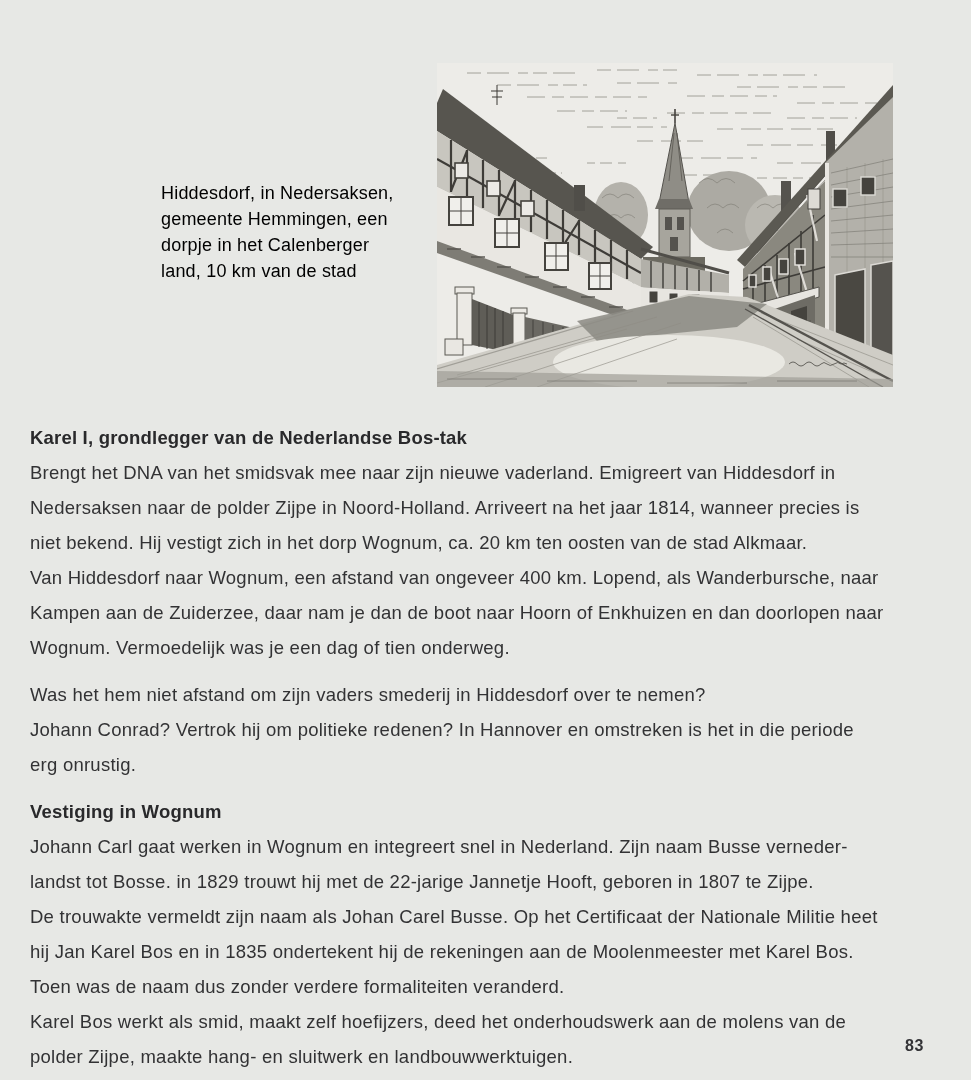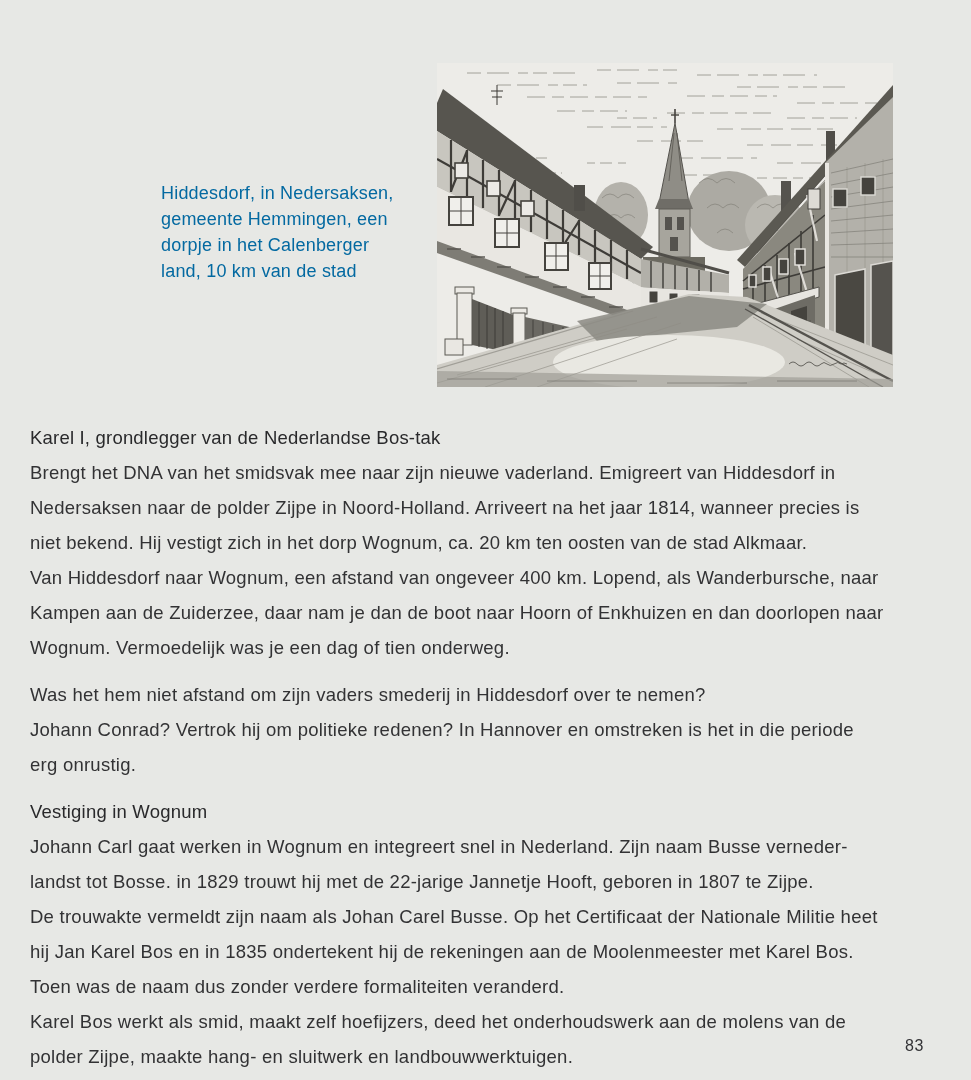--- a/index.html
+++ b/index.html
@@ -5,41 +5,42 @@
   html,body{margin:0;padding:0;}
   body{
     width:971px;height:1080px;position:relative;overflow:hidden;
     background:#e7e8e5;
     font-family:"Liberation Sans", sans-serif;
     color:#2d2d2f;
   }
   .page{position:absolute;inset:0;}
   .caption{
     position:absolute;left:161px;top:180px;width:270px;
-    font-size:18px;line-height:26px;letter-spacing:0.2px;color:#0369a1;
+    font-size:18px;line-height:26px;letter-spacing:0.2px;color:#000000;
   }
   .cap-line{white-space:nowrap;}
   .illustration{
     position:absolute;left:437px;top:63px;width:456px;height:324px;
   }
   .content{
     position:absolute;left:30px;top:424px;width:930px;
   }
   .section{margin:0 0 20px 0;}
   .heading{
-    font-weight:normal;font-size:18.5px;line-height:27px;letter-spacing:0.2px;
+    font-weight:bold;font-size:18.5px;line-height:27px;letter-spacing:0.2px;
     white-space:nowrap;color:#29292b;
   }
   .line{
     font-size:18.5px;line-height:27px;letter-spacing:0.25px;
     white-space:nowrap;color:#323234;margin-top:8px;
   }
   .pagenum{
     position:absolute;left:905px;top:1037px;font-size:16px;color:#333336;
     letter-spacing:0.5px;
+    font-weight:bold;
   }
 </style>
 </head>
 <body>
 
 <div class="page">
 
   <div class="caption">
       <div class="cap-line">Hiddesdorf, in Nedersaksen,</div>
       <div class="cap-line">gemeente Hemmingen, een</div>

